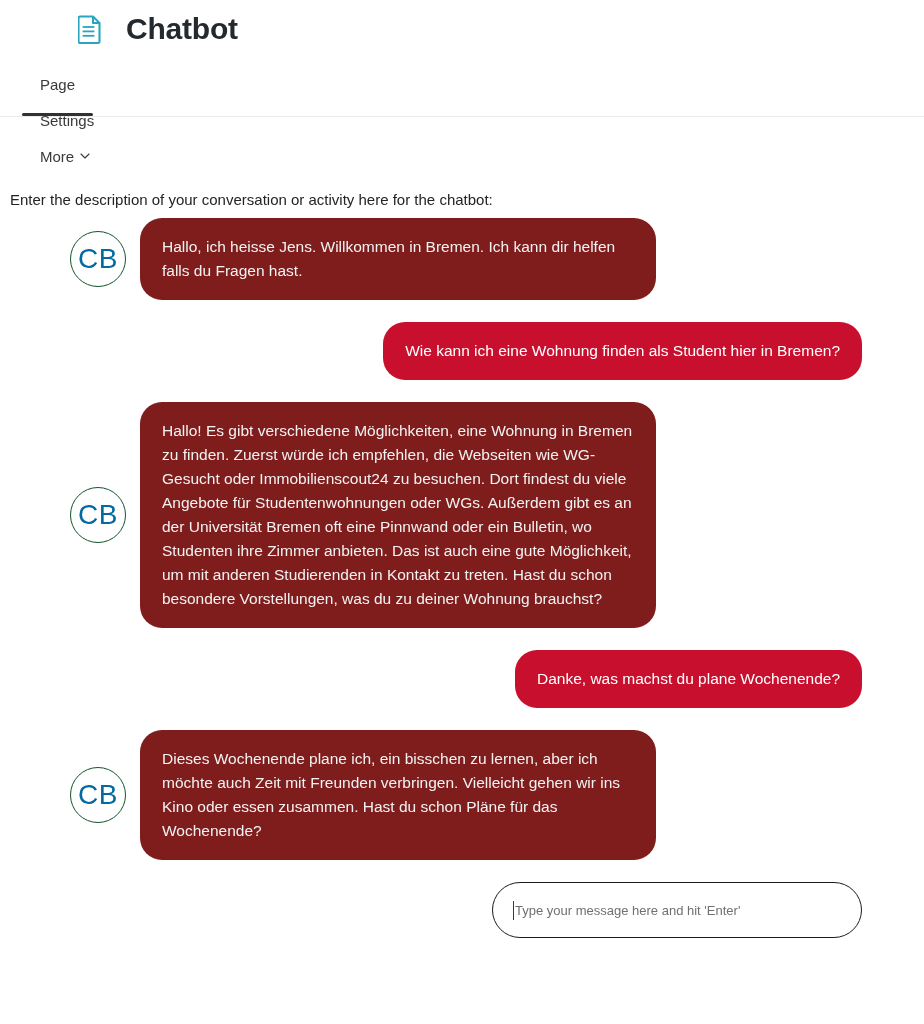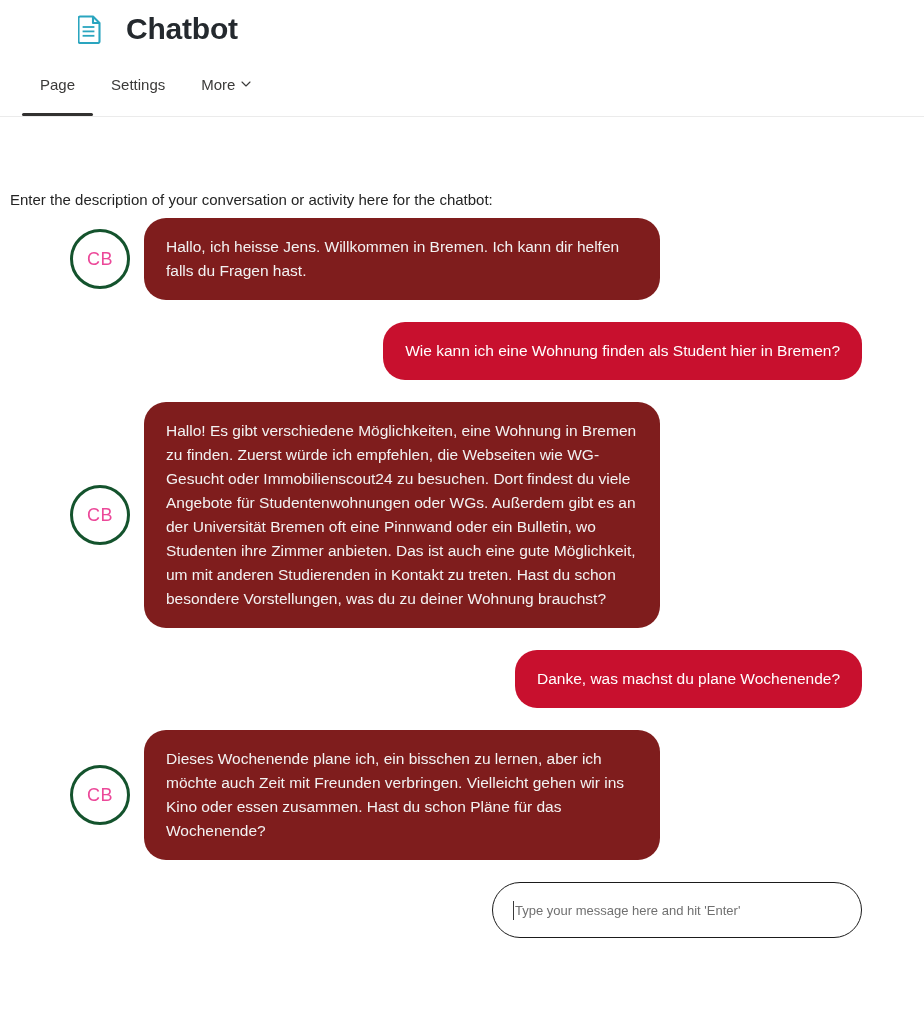--- a/index.html
+++ b/index.html
@@ -58,20 +58,21 @@
     width: 924px;
     height: 1px;
     background: #ebebeb;
   }
   .tabs {
     position: absolute;
     left: 22px;
     top: 0;
     display: flex;
     align-items: flex-start;
+    flex-direction: column;
   }
   .tab {
     position: relative;
     font-size: 15px;
     color: #3b3a39;
     padding: 10px 18px 0 18px;
     line-height: 26px;
     white-space: nowrap;
     cursor: pointer;
     display: flex;
@@ -122,26 +123,26 @@
     box-sizing: border-box;
     width: 924px;
   }
   .msg-row.bot { justify-content: flex-start; }
   .msg-row.user { justify-content: flex-end; align-items: center; }
 
   .avatar {
     width: 54px;
     height: 54px;
     border-radius: 50%;
-    border: 3px solid #14532d;
+    border: 1px solid #14532d;
     display: flex;
     align-items: center;
     justify-content: center;
-    font-size: 18px;
-    color: #ec4899;
+    font-size: 28px;
+    color: #0369a1;
     flex: 0 0 auto;
     background: #ffffff;
     letter-spacing: 0.5px;
   }
 
   .bubble {
     border-radius: 22px;
     padding: 17px 22px;
     font-size: 15.5px;
     line-height: 24px;

